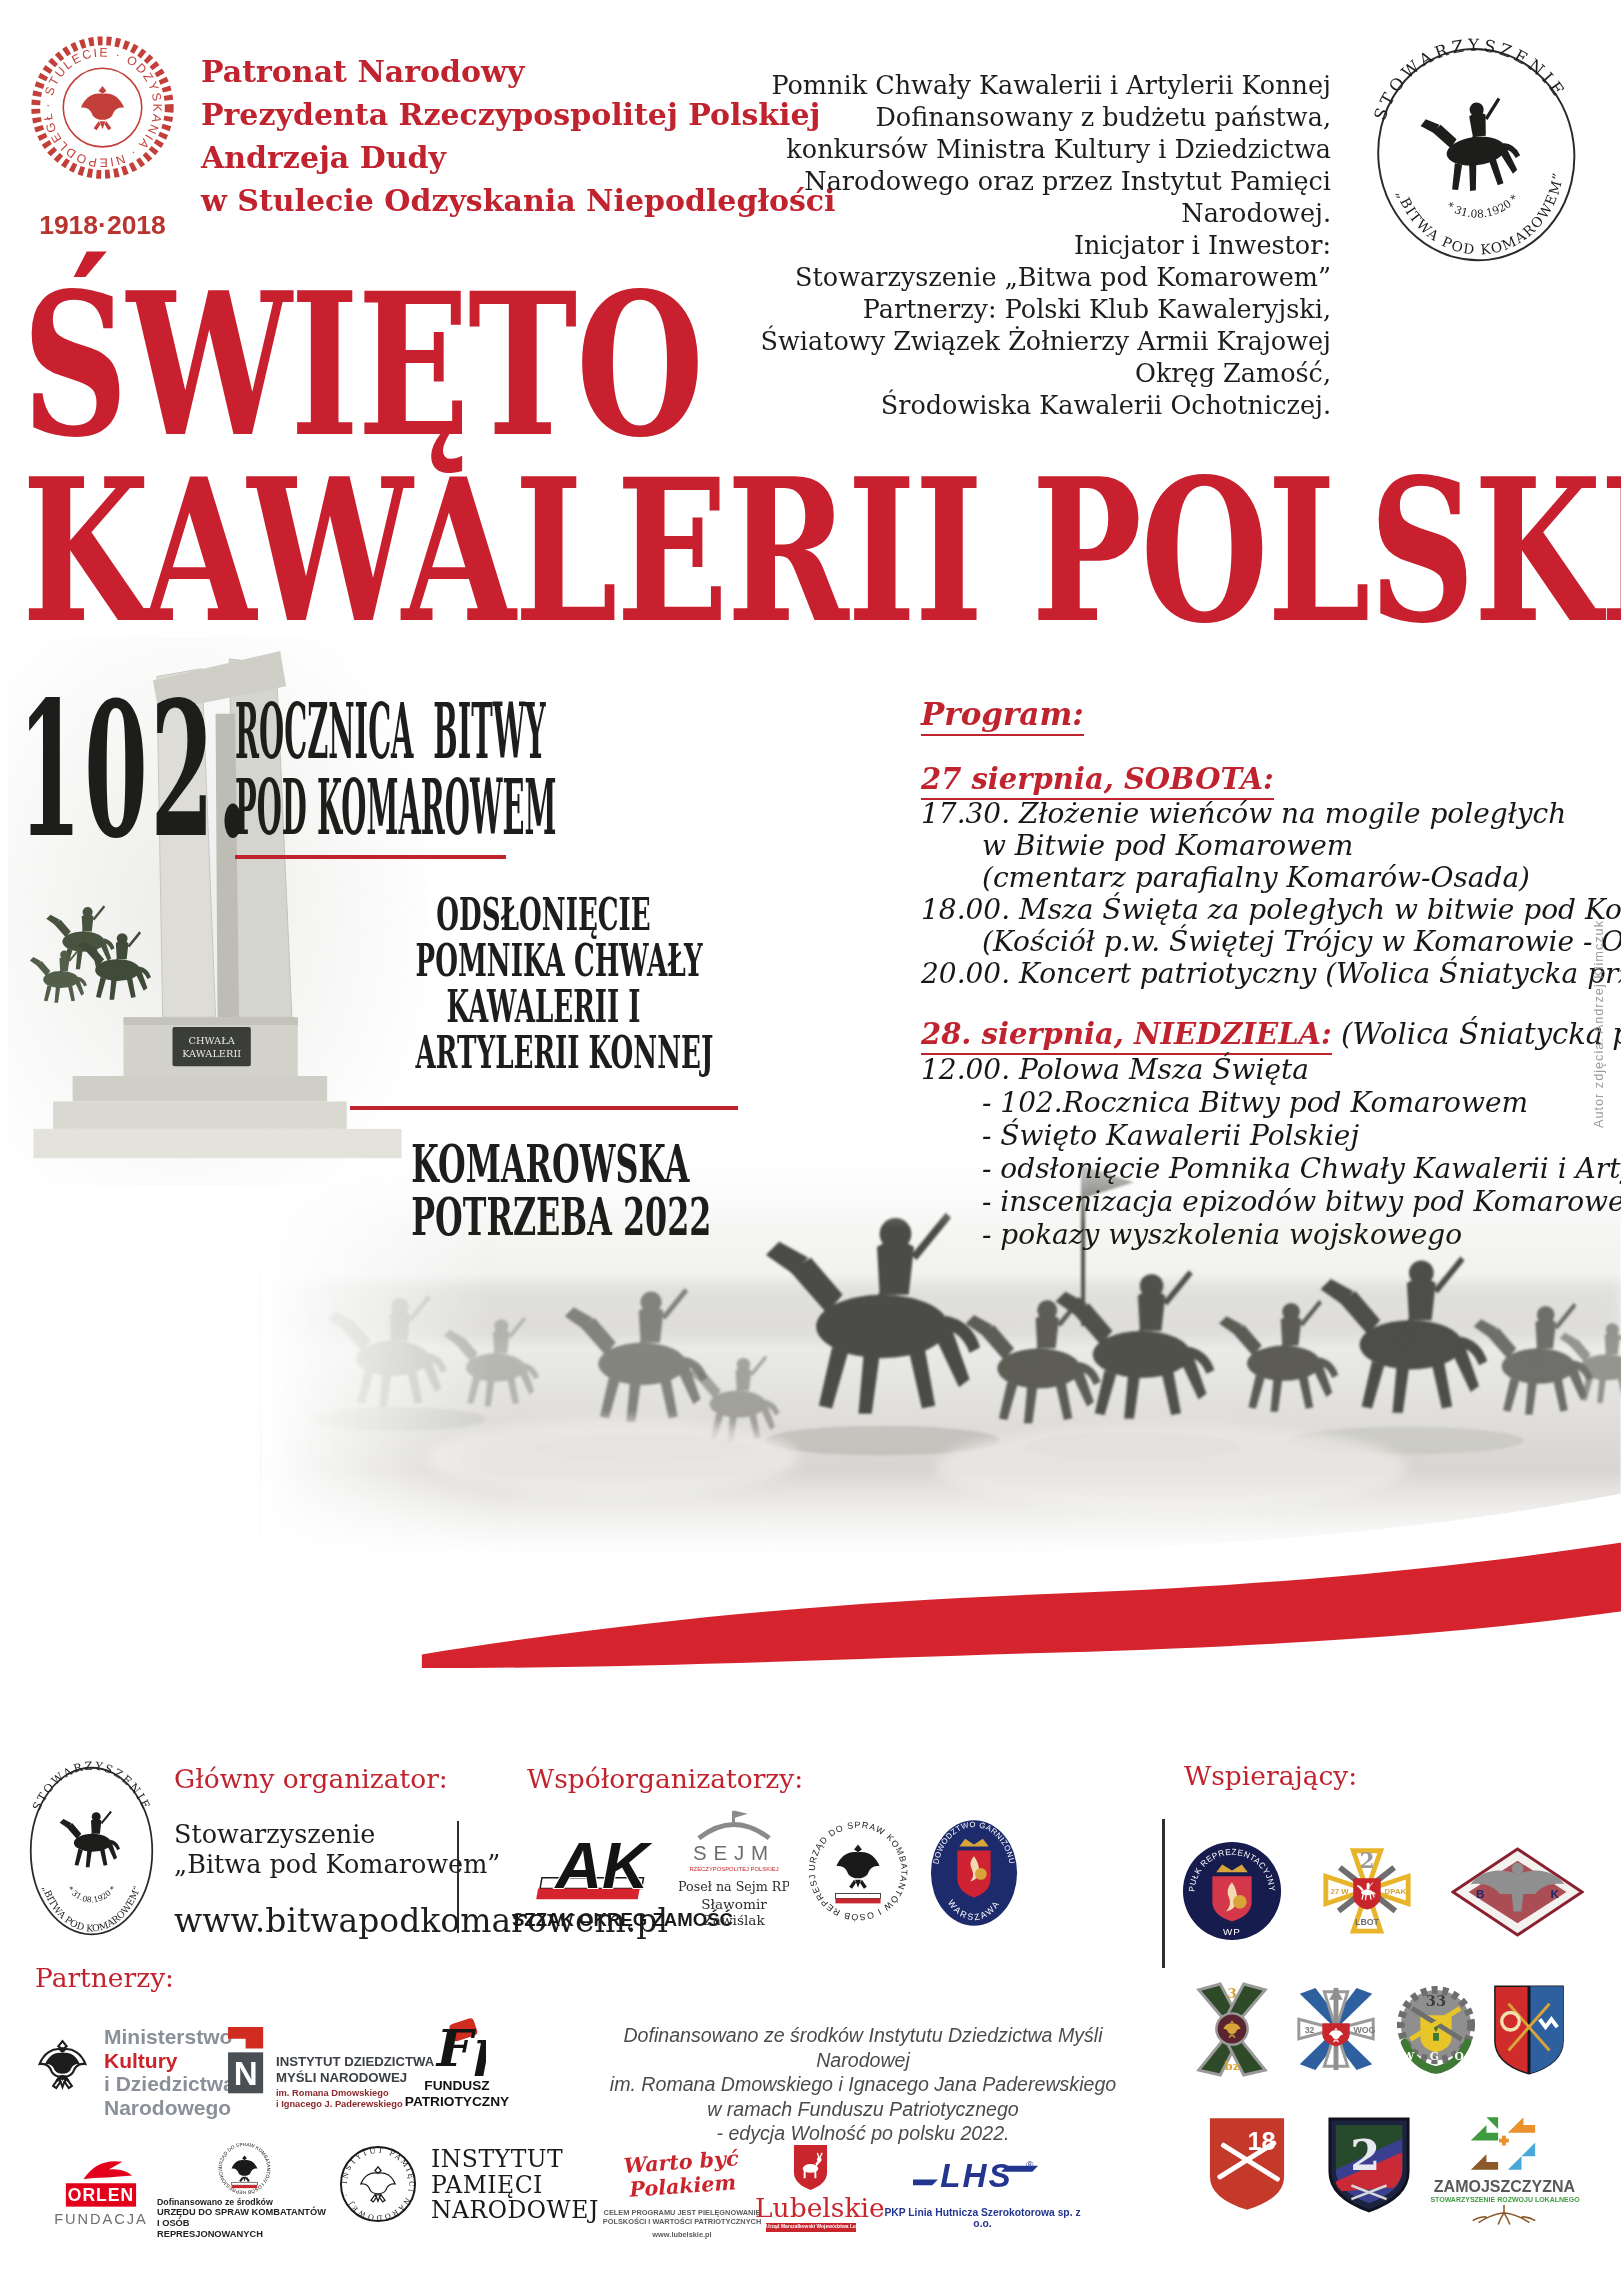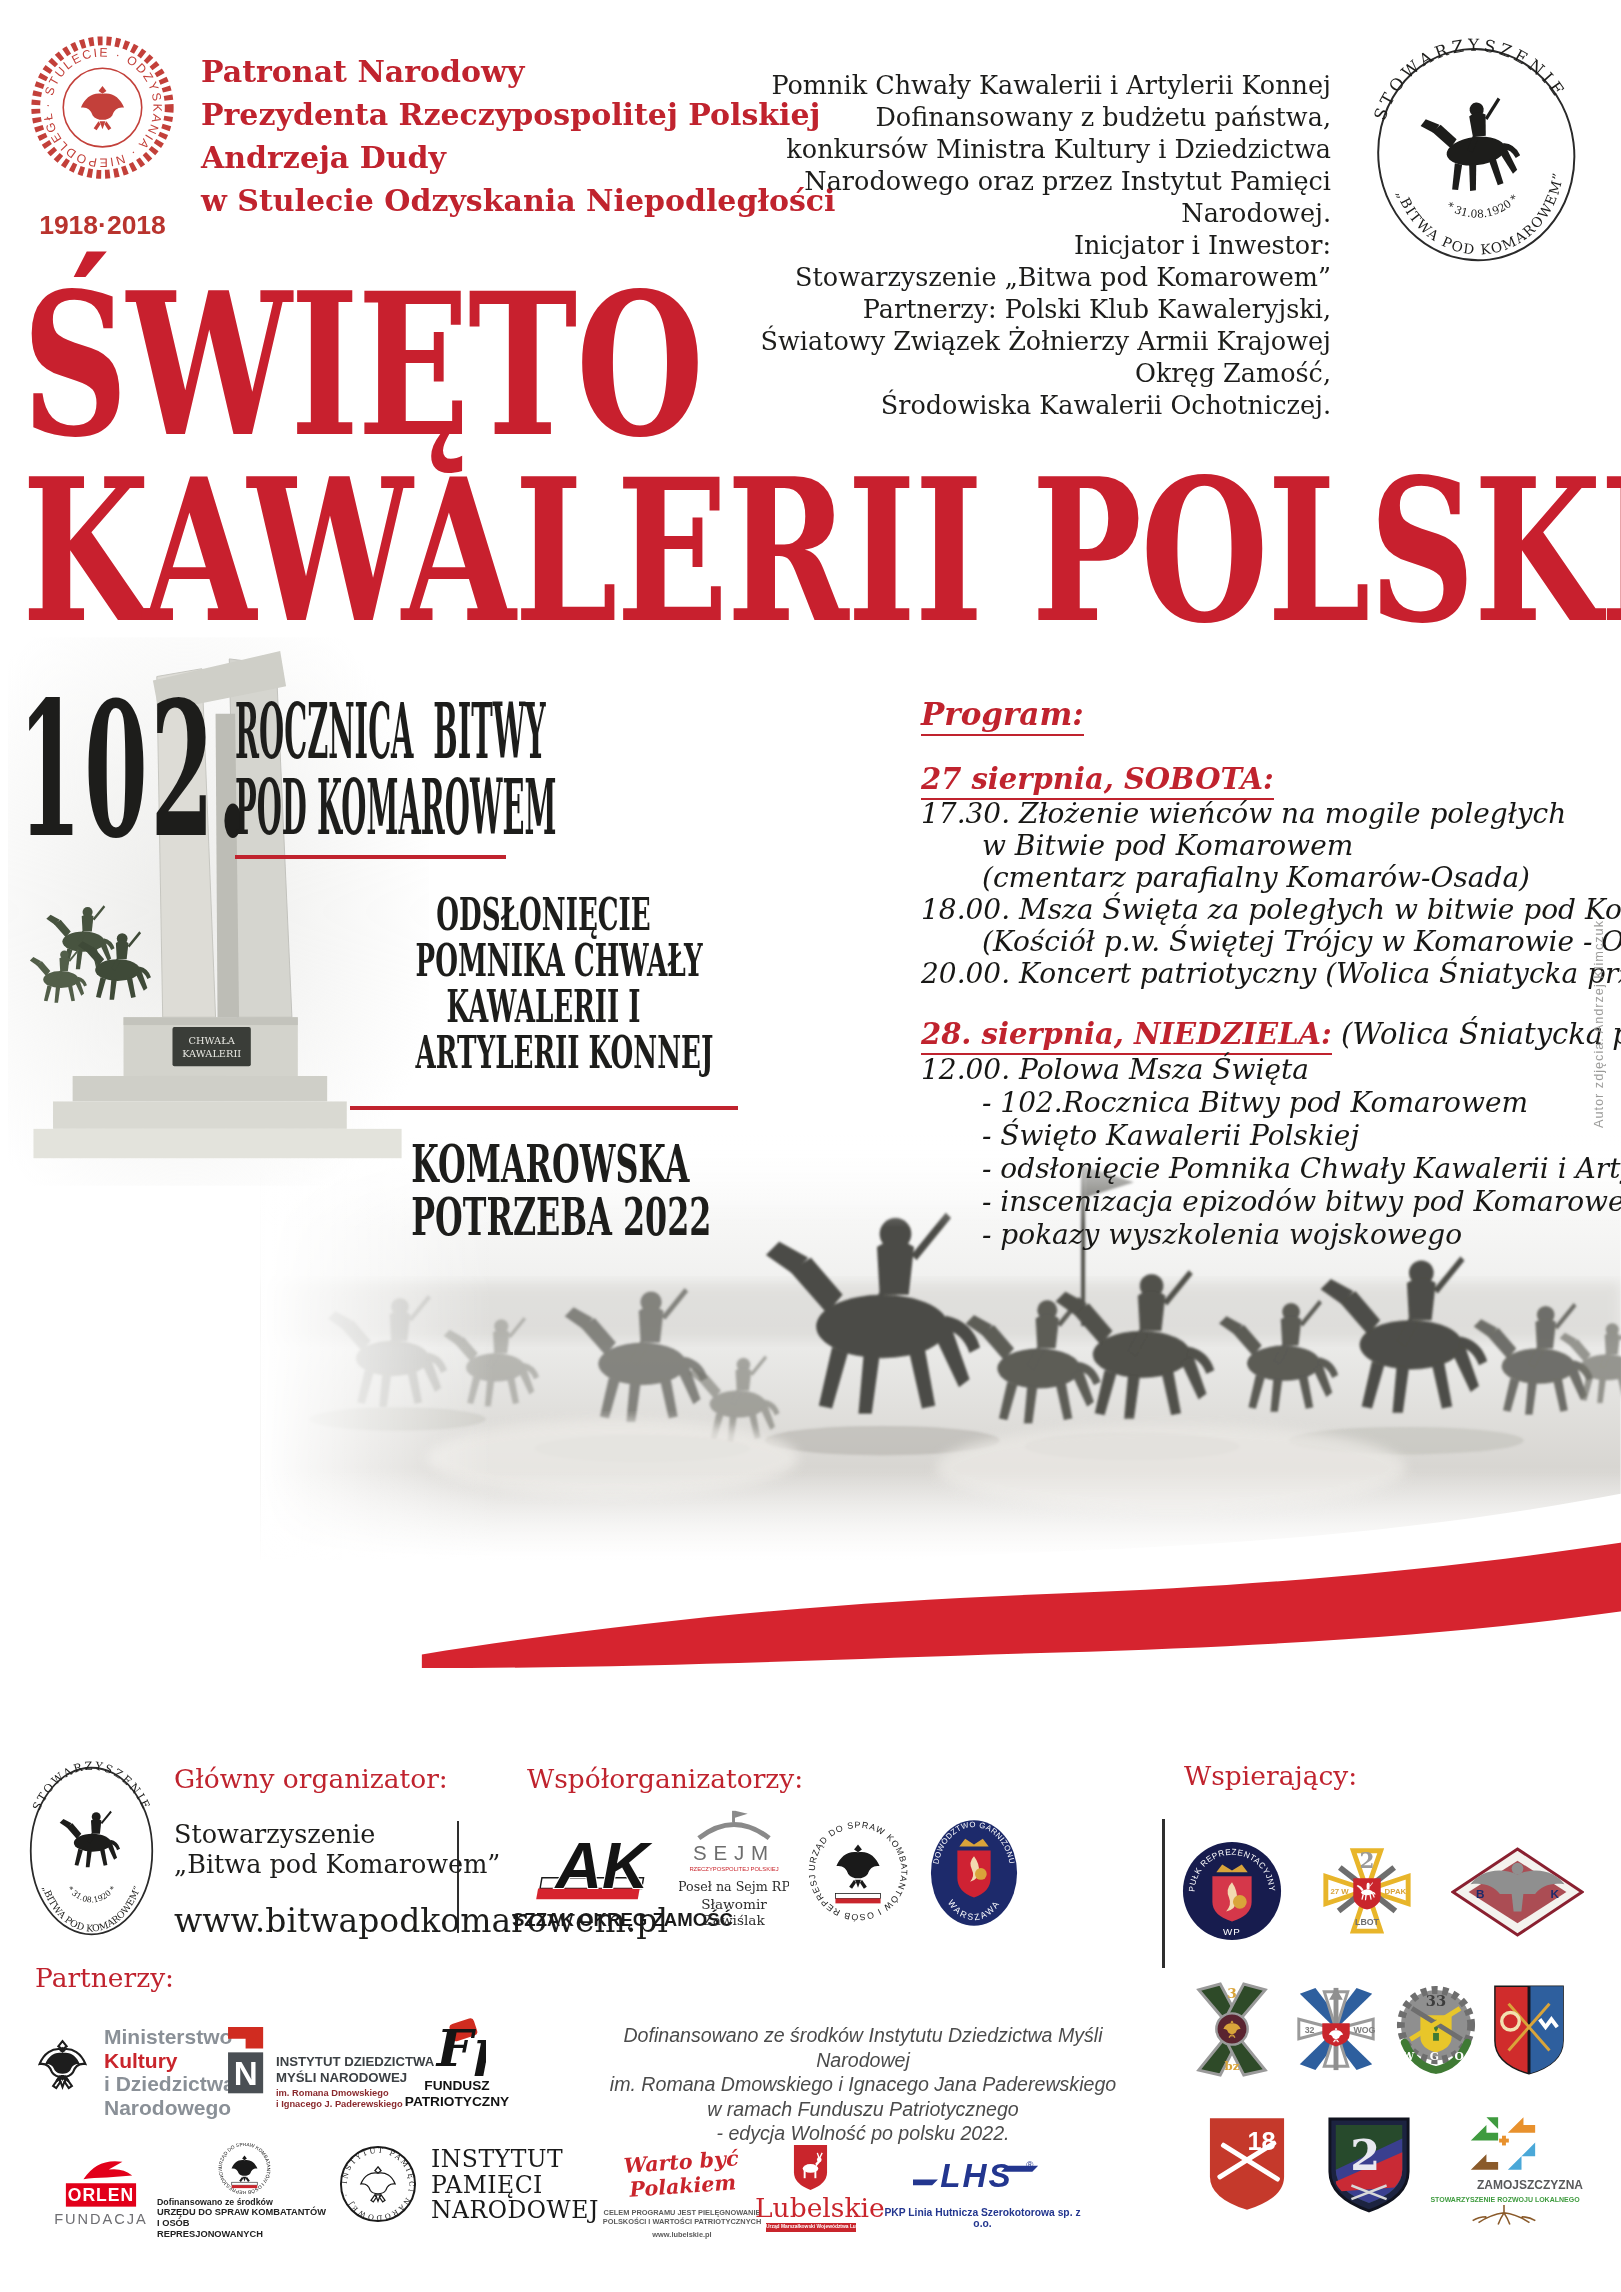--- a/index.html
+++ b/index.html
@@ -460,21 +460,21 @@
   <svg class="abs" style="left:1465px;top:2113px" width="76" height="61" viewBox="0 0 78 62">
     <g stroke-width="0">
       <path d="M6,28 L22,12 L22,20 L34,20 L34,28 Z M22,4 L34,4 L34,16 Z" fill="#3f9b3f"></path>
       <path d="M44,20 L60,4 L60,12 L72,12 L72,20 Z" fill="#e8912d"></path>
       <path d="M6,58 L22,42 L22,50 L34,50 L34,58 Z" fill="#8a5a2a"></path>
       <path d="M44,58 L72,30 L72,44 L58,44 L58,58 Z" fill="#4aa8d8"></path>
       <rect x="35" y="26" width="10" height="4" fill="#e8912d"></rect>
       <rect x="38" y="23" width="4" height="10" fill="#e8912d"></rect>
     </g>
   </svg>
-  <div class="abs cap-sans" style="left:1426px;top:2178px;width:157px;text-align:right;font-size:12px;color:#58595b">ZAMOJSZCZYZNA</div>
+  <div class="abs cap-sans" style="left:1426px;top:2178px;width:157px;text-align:center;font-size:16px;color:#58595b">ZAMOJSZCZYZNA</div>
   <div class="abs cap-sans" style="left:1419px;top:2196px;width:172px;text-align:center;font-size:7px;color:#3f9b3f">STOWARZYSZENIE ROZWOJU LOKALNEGO</div>
   <svg class="abs" style="left:1457px;top:2205px" width="94" height="19.6" viewBox="0 0 96 20">
     <g stroke="#8a5a2a" stroke-width="1.6" fill="none">
       <path d="M48,0 v8 M48,8 q-14,2 -26,10 M48,8 q14,2 26,10 M48,8 q-4,6 -6,12 M48,8 q4,6 6,12 M30,12 q-8,0 -14,4 M66,12 q8,0 14,4"></path>
     </g>
   </svg>
 
   <div class="abs f-head" style="left:35px;top:1962px">Partnerzy:</div>
 
   <svg class="abs" style="left:29px;top:2021px" width="67" height="90" viewBox="0 0 68 92">

